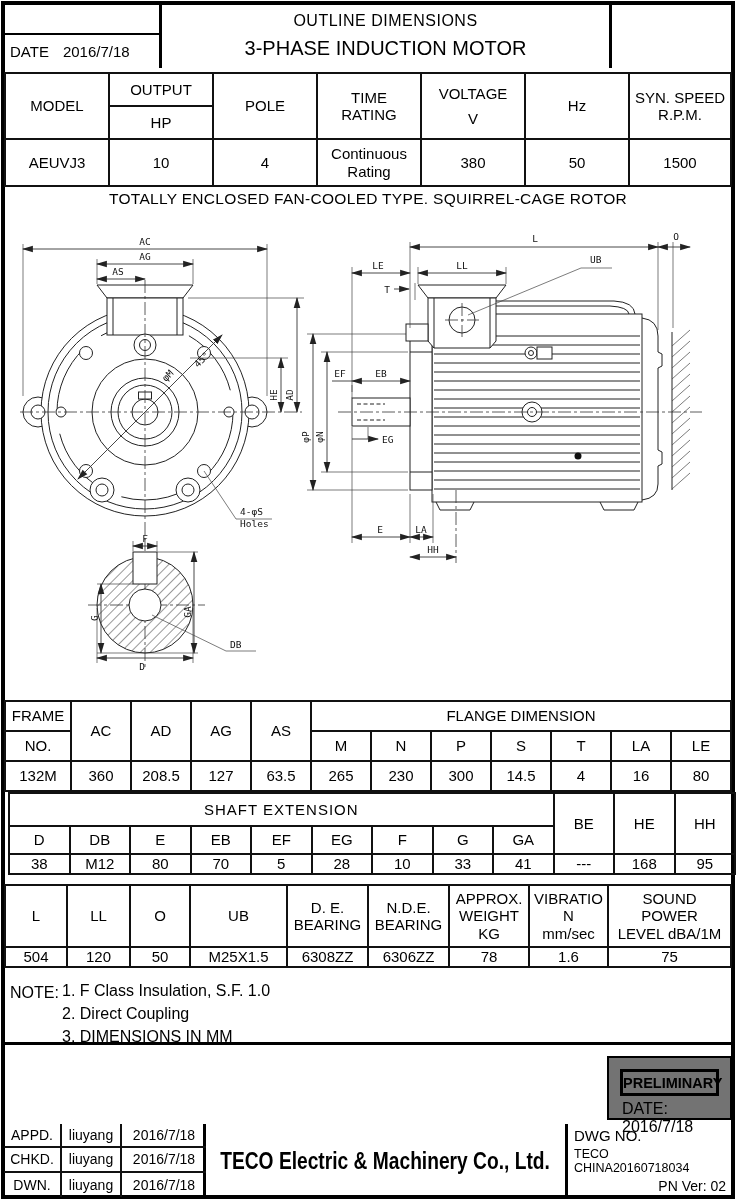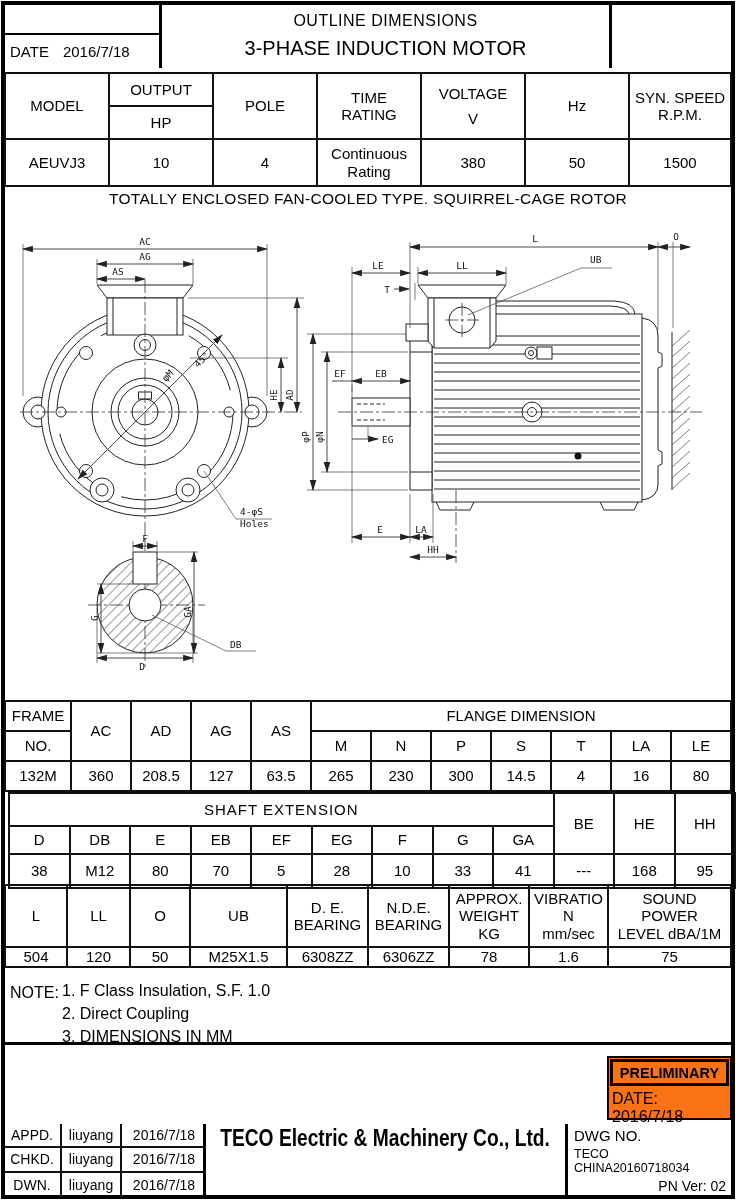--- a/index.html
+++ b/index.html
@@ -27,30 +27,30 @@
   .bearing{top:884px;left:4px;width:728px;}
   .vflex{display:flex;flex-direction:column;justify-content:space-evenly;height:100%;}
   
   .caption{top:190px;left:0;width:736px;text-align:center;font-size:15.5px;letter-spacing:.3px;}
   .note{top:982px;left:10px;width:600px;font-size:16px;}
   .note .lbl{position:absolute;left:0;top:2px;}
   .note .lines{margin-left:52px;}
   .note .lines div{margin-bottom:5px;}
   .hline{top:1042px;left:4px;width:728px;border-top:3px solid #000;height:0;}
   
-  .prelim{top:1056px;left:607px;width:125px;height:64px;border:2px solid #000;background:#f97316;box-sizing:border-box;padding:1px;}
+  .prelim{top:1056px;left:607px;width:125px;height:64px;border:2px solid #000;background:#737373;box-sizing:border-box;padding:11px;}
   .prelim .pt{border:3px solid #000;font-weight:bold;font-size:14.5px;text-align:center;padding:3px 0 2px;}
   .prelim .pd{font-size:16px;padding:4px 0 0 2px;}
   
   .tblock{top:1124px;left:4px;width:728px;height:73px;display:grid;grid-template-columns:202px 362px 164px;}
   .tb-left{display:grid;grid-template-columns:58px 60px 84px;grid-auto-rows:24.3px;border-right:3px solid #000;}
   .tb-left div{border-right:2px solid #111;border-bottom:2px solid #111;display:flex;align-items:center;justify-content:center;font-size:14px;}
   .tb-left div:nth-child(3n){border-right:none;}
   .tb-left div:nth-child(n+7){border-bottom:none;}
-  .tb-center{border-right:3px solid #000;display:flex;justify-content:center;overflow:hidden;}
+  .tb-center{border-right:3px solid #000;display:flex;align-items:center;justify-content:center;overflow:hidden;}
   .company{font-weight:bold;font-size:24px;white-space:nowrap;transform:scaleX(.8);}
   .tb-right{padding:3px 6px;display:flex;flex-direction:column;justify-content:space-between;box-sizing:border-box;}
   .dwg-label{font-size:15px;}
   .dwg-no{font-size:12.5px;}
   .pn-ver{font-size:14px;text-align:right;}
   
   .draw{top:214px;left:0;}
   .ln{stroke:#222;stroke-width:1;fill:none;}
   .lnw{stroke:#222;stroke-width:1;fill:#fff;}
   .cl{stroke:#333;stroke-width:.8;fill:none;stroke-dasharray:13 3 3 3;}
@@ -331,21 +331,21 @@
       <td>D</td>
       <td>DB</td>
       <td>E</td>
       <td>EB</td>
       <td>EF</td>
       <td>EG</td>
       <td>F</td>
       <td>G</td>
       <td>GA</td>
     </tr>
-    <tr style="height:34px;">
+    <tr style="height:20px;">
       <td>38</td>
       <td>M12</td>
       <td>80</td>
       <td>70</td>
       <td>5</td>
       <td>28</td>
       <td>10</td>
       <td>33</td>
       <td>41</td>
       <td>---</td>

